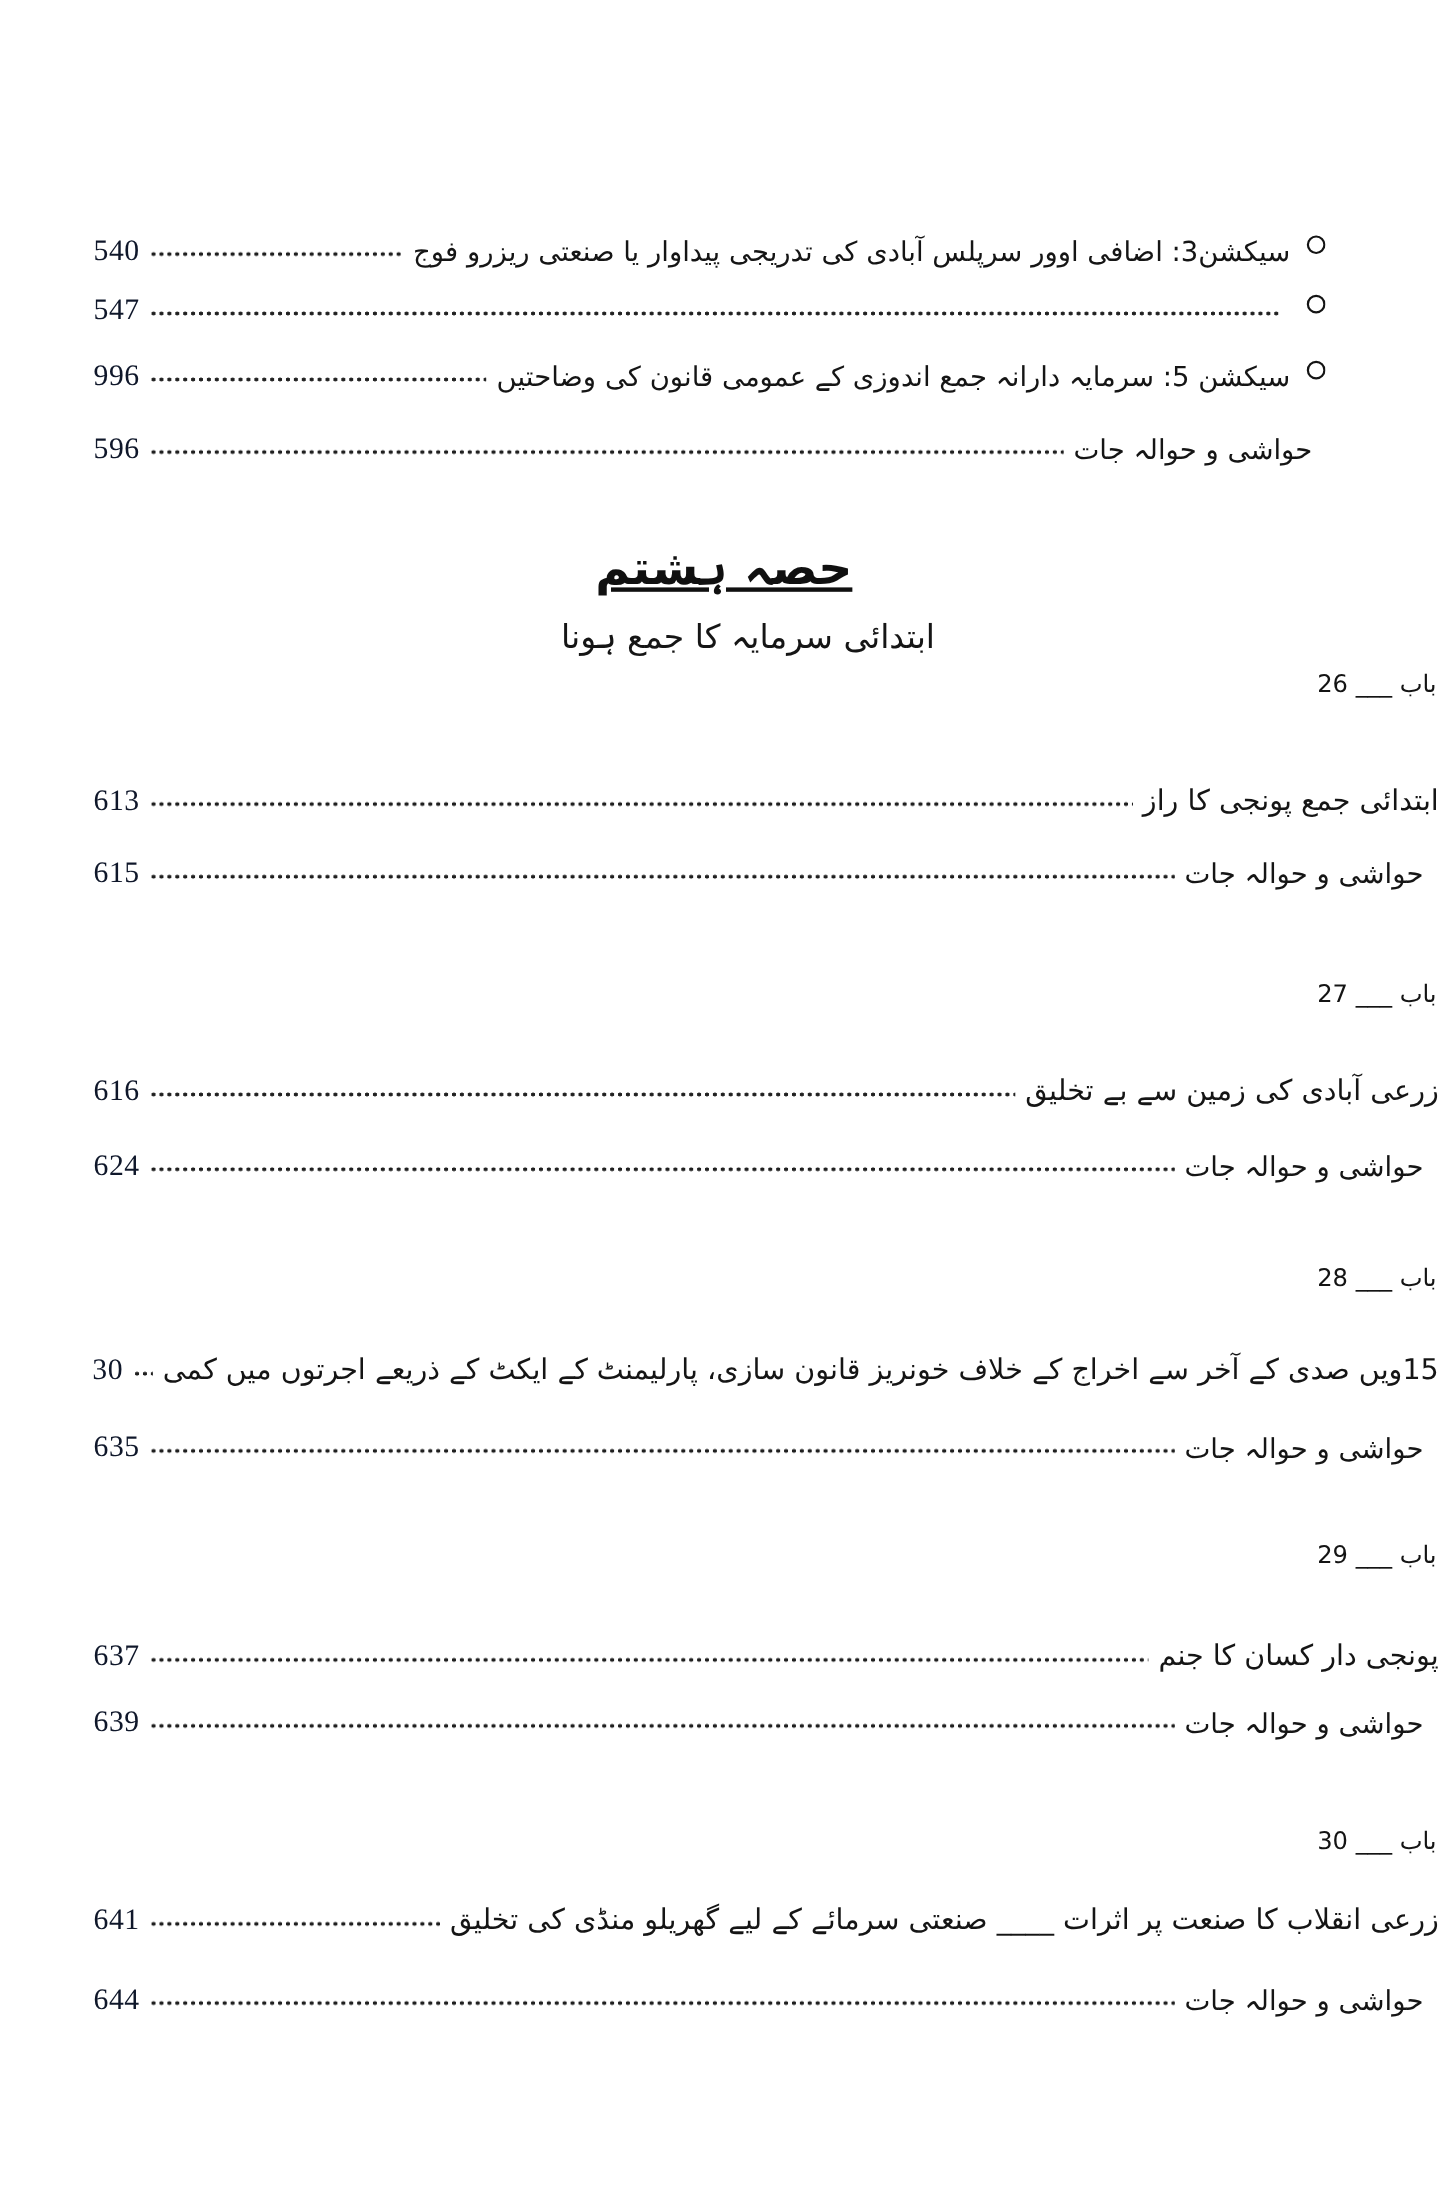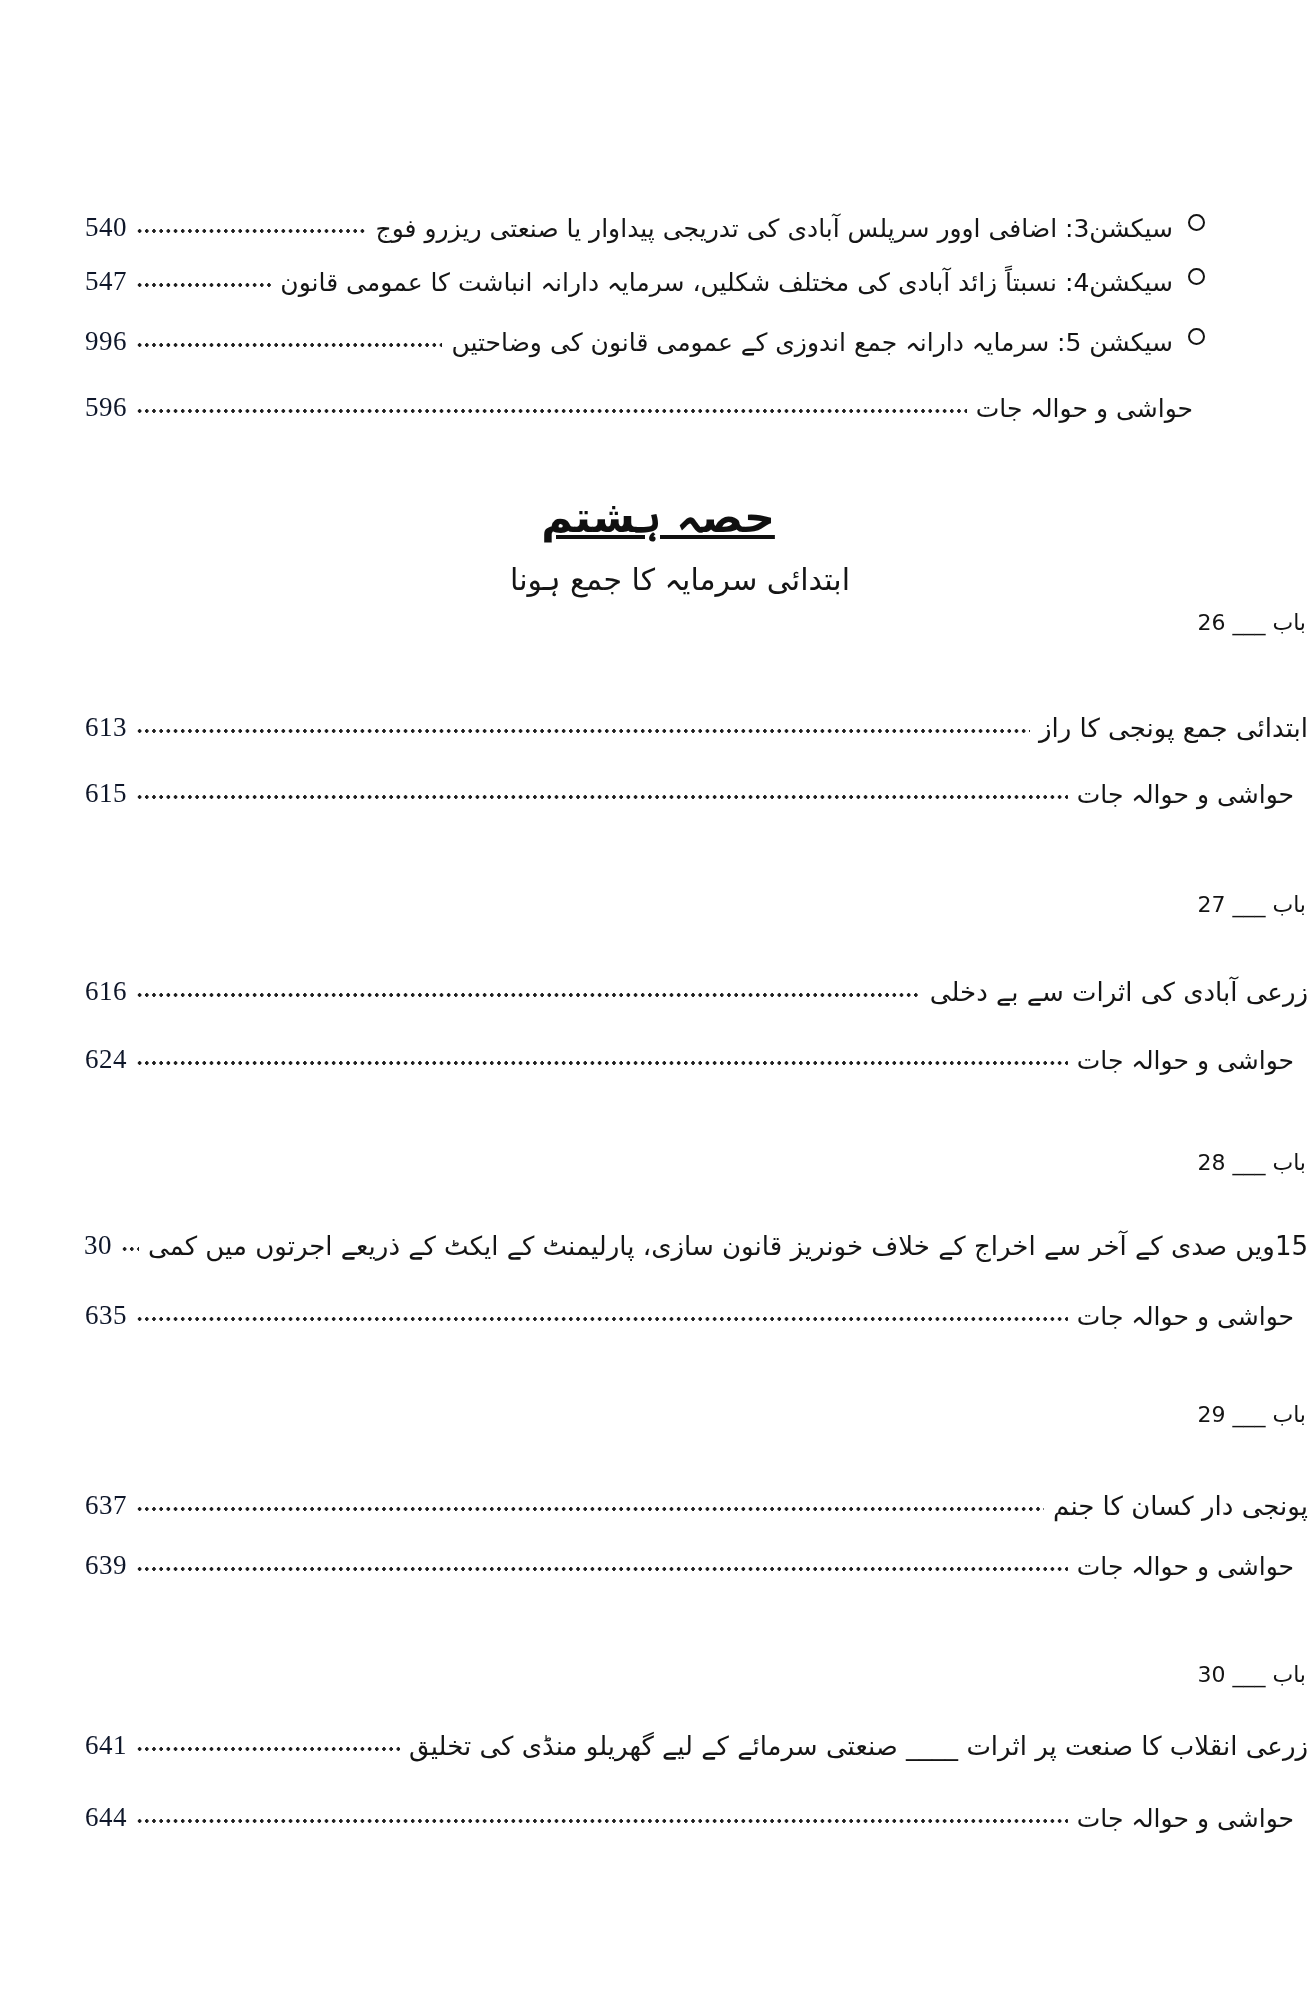--- a/index.html
+++ b/index.html
@@ -69,21 +69,20 @@
 
   <div class="row sec-row y-sec1" dir="rtl">
     <span class="bullet"></span>
     <span class="txt">سیکشن3: اضافی اوور سرپلس آبادی کی تدریجی پیداوار یا صنعتی ریزرو فوج</span>
     <span class="leader"></span>
     <span class="pnum">540</span>
   </div>
 
   <div class="row sec-row y-sec2" dir="rtl">
     <span class="bullet"></span>
-    <span class="txt">سیکشن4: نسبتاً زائد آبادی کی مختلف شکلیں، سرمایہ دارانہ انباشت کا عمومی قانون</span>
     <span class="leader"></span>
     <span class="pnum">547</span>
   </div>
 
   <div class="row sec-row y-sec3" dir="rtl">
     <span class="bullet"></span>
     <span class="txt">سیکشن 5: سرمایہ دارانہ جمع اندوزی کے عمومی قانون کی وضاحتیں</span>
     <span class="leader"></span>
     <span class="pnum">996</span>
   </div>
@@ -104,21 +103,21 @@
     <span class="pnum">613</span>
   </div>
   <div class="row fn-ch y-fn615" dir="rtl">
     <span class="txt">حواشی و حوالہ جات</span>
     <span class="leader"></span>
     <span class="pnum">615</span>
   </div>
 
   <div class="bab y-bab27" dir="rtl">باب ___ 27</div>
   <div class="row entry y-e616" dir="rtl">
-    <span class="txt">زرعی آبادی کی اثرات سے بے دخلی</span>
+    <span class="txt">زرعی آبادی کی زمین سے بے تخلیق</span>
     <span class="leader"></span>
     <span class="pnum">616</span>
   </div>
   <div class="row fn-ch y-fn624" dir="rtl">
     <span class="txt">حواشی و حوالہ جات</span>
     <span class="leader"></span>
     <span class="pnum">624</span>
   </div>
 
   <div class="bab y-bab28" dir="rtl">باب ___ 28</div>

